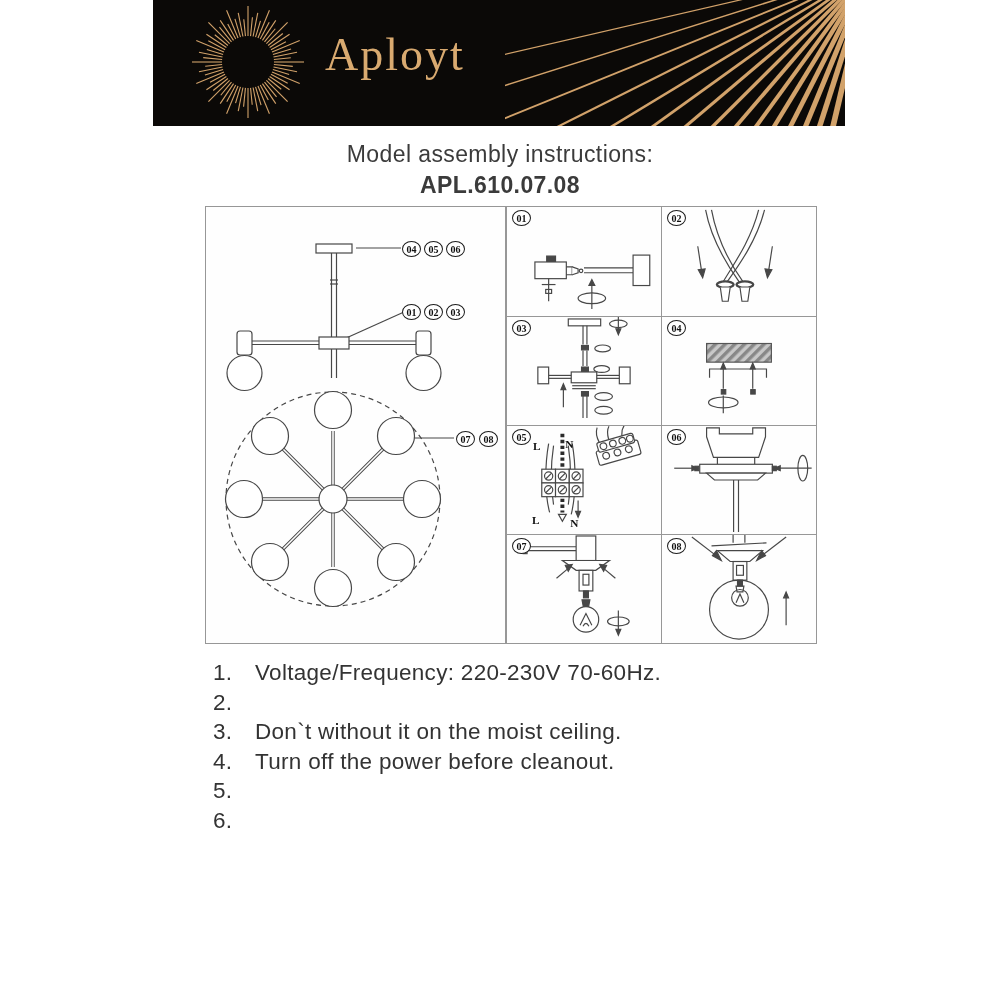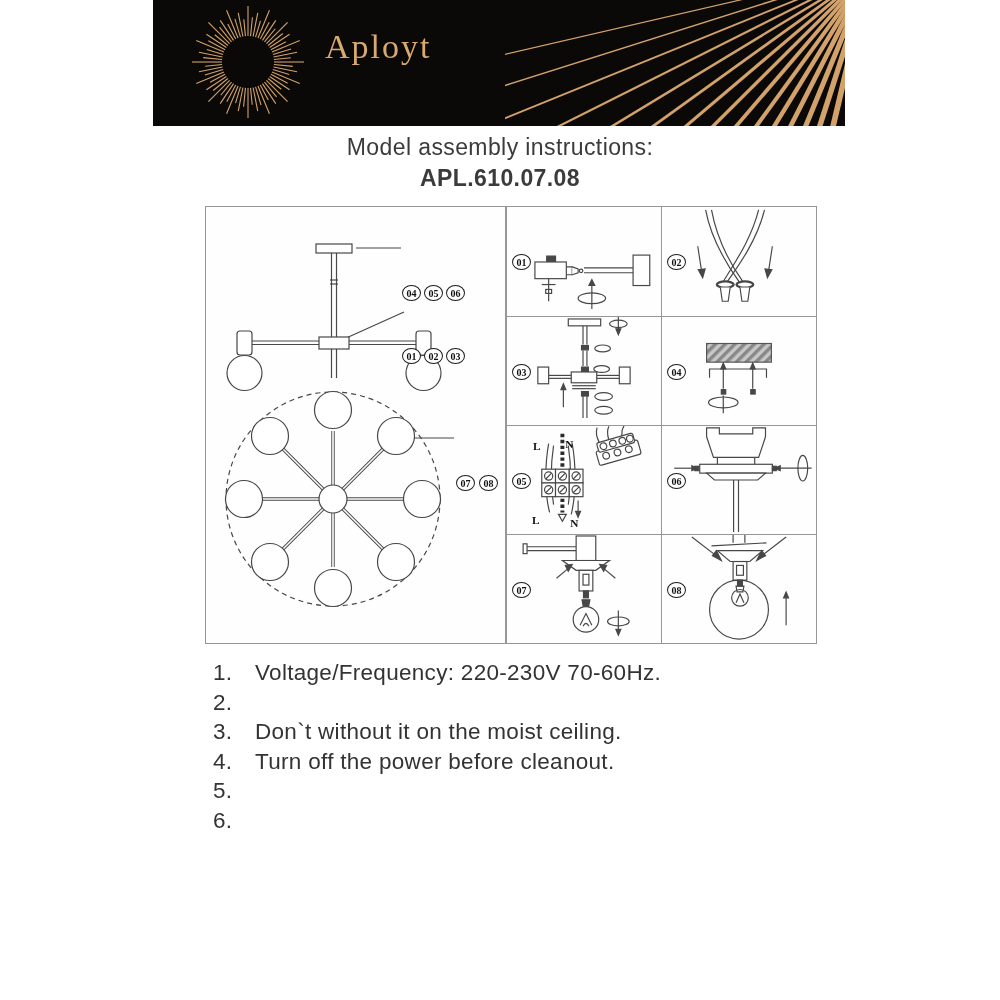--- a/index.html
+++ b/index.html
@@ -2,35 +2,35 @@
 <html><head>
 <meta charset="utf-8">
 <style>
   html,body{margin:0;padding:0;background:#fff;}
   .page{position:relative;width:1000px;height:1000px;background:#fff;overflow:hidden;
         font-family:"Liberation Sans",sans-serif;}
   
   .banner{position:absolute;left:153px;top:0;width:692px;height:126px;background:#0b0907;overflow:hidden;}
   .burst{position:absolute;left:0;top:0;}
   .wordmark{position:absolute;left:172px;top:28px;font-family:"Liberation Serif",serif;
-            font-size:34px;font-weight:400;color:#d9aa70;letter-spacing:2px;}
+            font-size:46px;font-weight:400;color:#d9aa70;letter-spacing:2px;}
   .fan{position:absolute;right:0;top:0;}
   
-  .title-block{position:absolute;left:0;top:134px;width:1000px;text-align:center;color:#3b3b3b;}
+  .title-block{position:absolute;left:0;top:141px;width:1000px;text-align:center;color:#3b3b3b;}
   .title-line1{font-size:23px;letter-spacing:0.4px;}
   .title-line2{font-size:23px;letter-spacing:0.4px;margin-top:4px;font-weight:bold;}
   
   .diagram{position:absolute;left:205px;top:206px;width:610px;height:436px;
            border:1px solid #979797;background:#fefefe;box-sizing:content-box;}
   .overview{position:absolute;left:0;top:0;width:300px;height:436px;border-right:1px solid #979797;box-sizing:border-box;}
   .cell{position:absolute;width:155px;height:109px;box-sizing:border-box;border-left:1px solid #979797;border-top:1px solid #979797;}
   .cell.r0{border-top:none;}
   .co,.stepnum{position:absolute;width:19px;height:16px;border:1.3px solid #1c1c1c;border-radius:50%;
       font-family:"Liberation Serif",serif;font-weight:bold;font-size:10px;color:#111;
-      display:flex;align-items:center;justify-content:center;background:#fff;box-sizing:border-box;margin-top:44px;}
+      display:flex;align-items:center;justify-content:center;background:#fff;box-sizing:border-box;}
   .stepnum{top:3px;left:5px;}
   
   .instructions{position:absolute;left:205px;top:658px;width:660px;margin:0;padding:0;list-style:none;
                 color:#333;font-size:22.5px;letter-spacing:0.3px;}
   .instructions li{display:flex;line-height:29.6px;}
   .instructions .num{width:50px;padding-left:8px;box-sizing:border-box;flex:none;}
   svg.draw{display:block;}
 </style>
 </head>
 <body>

